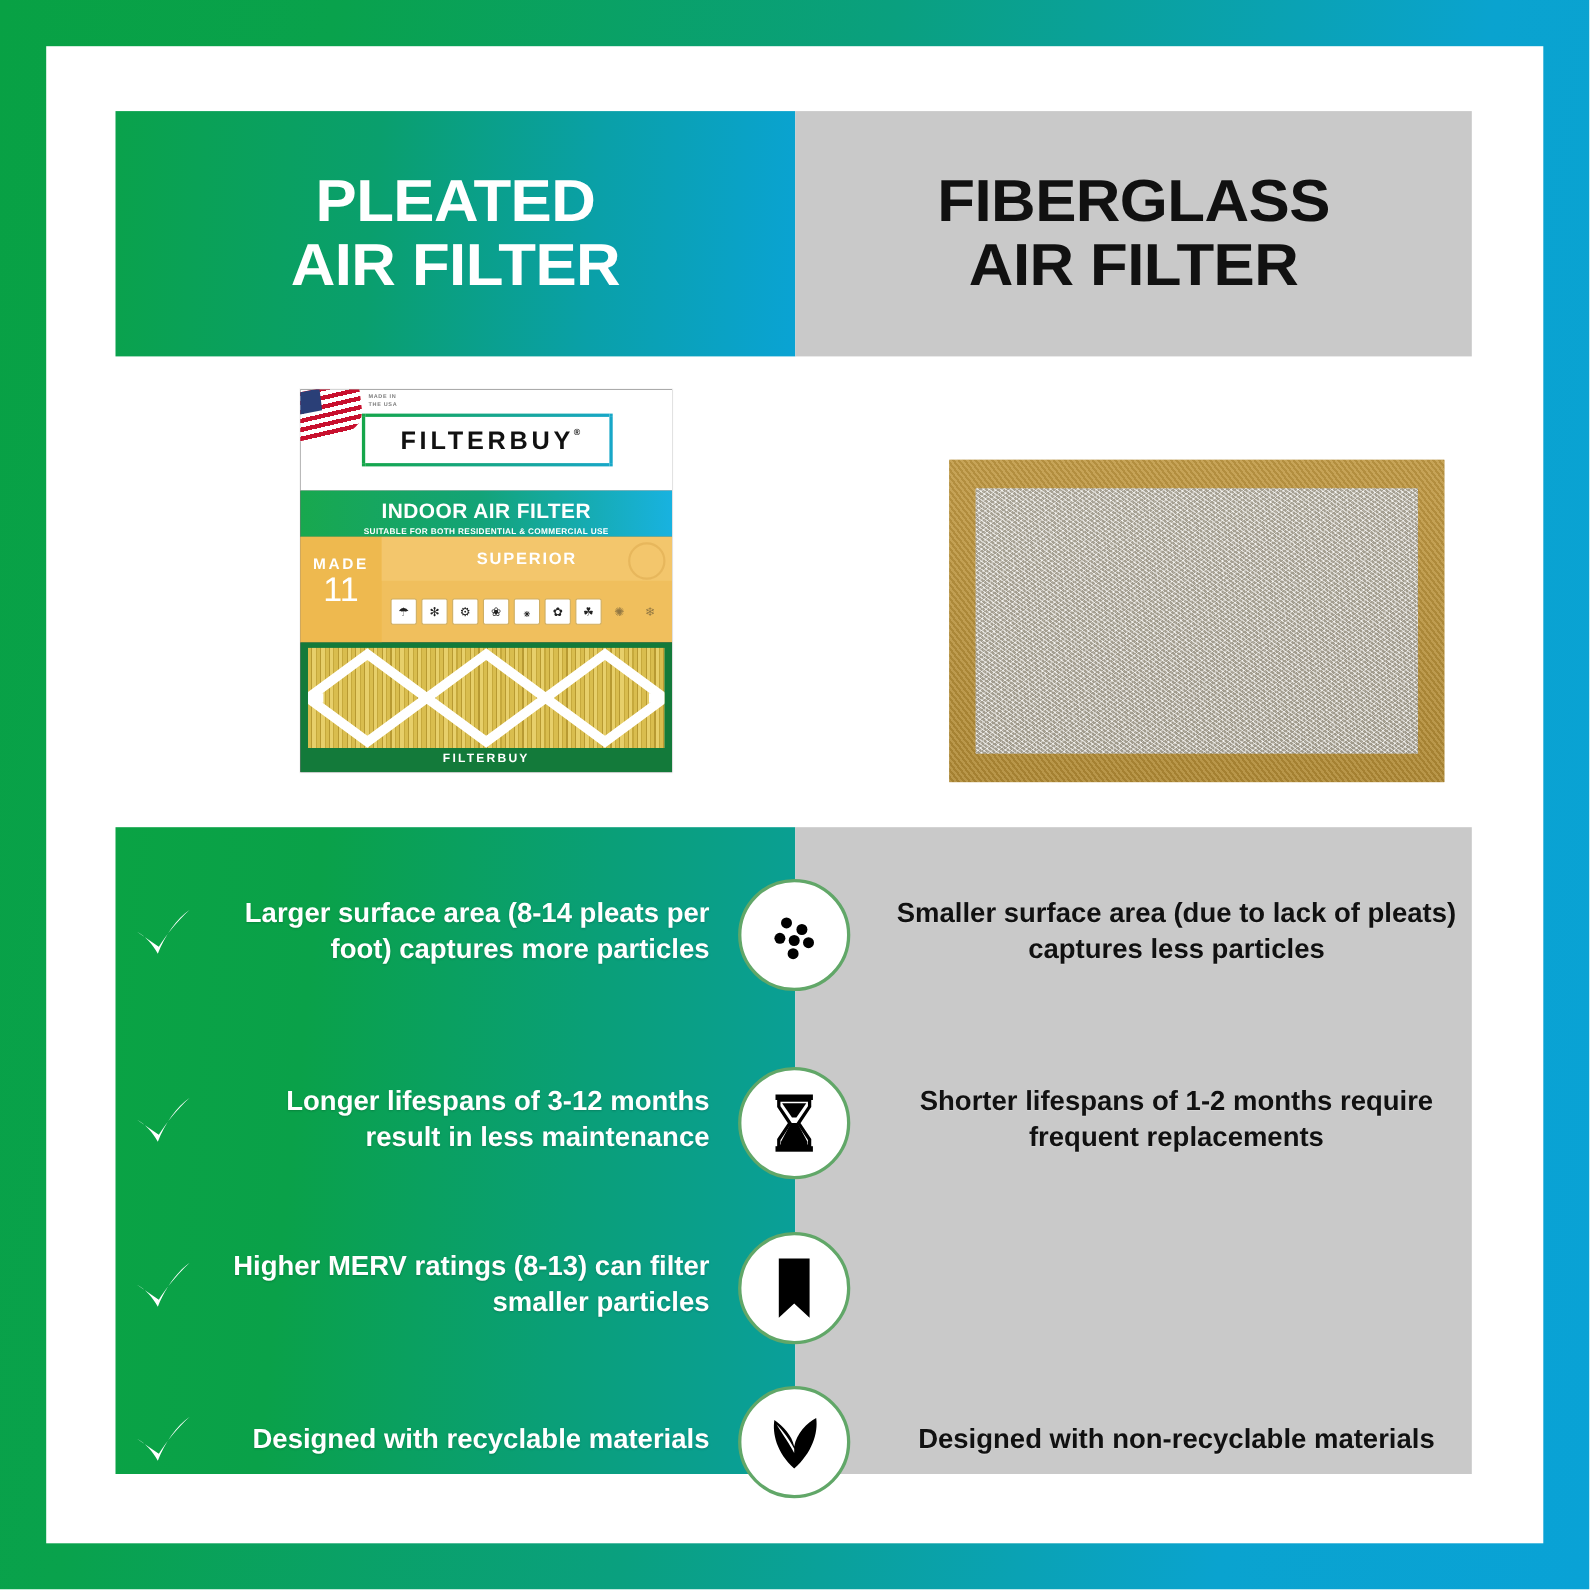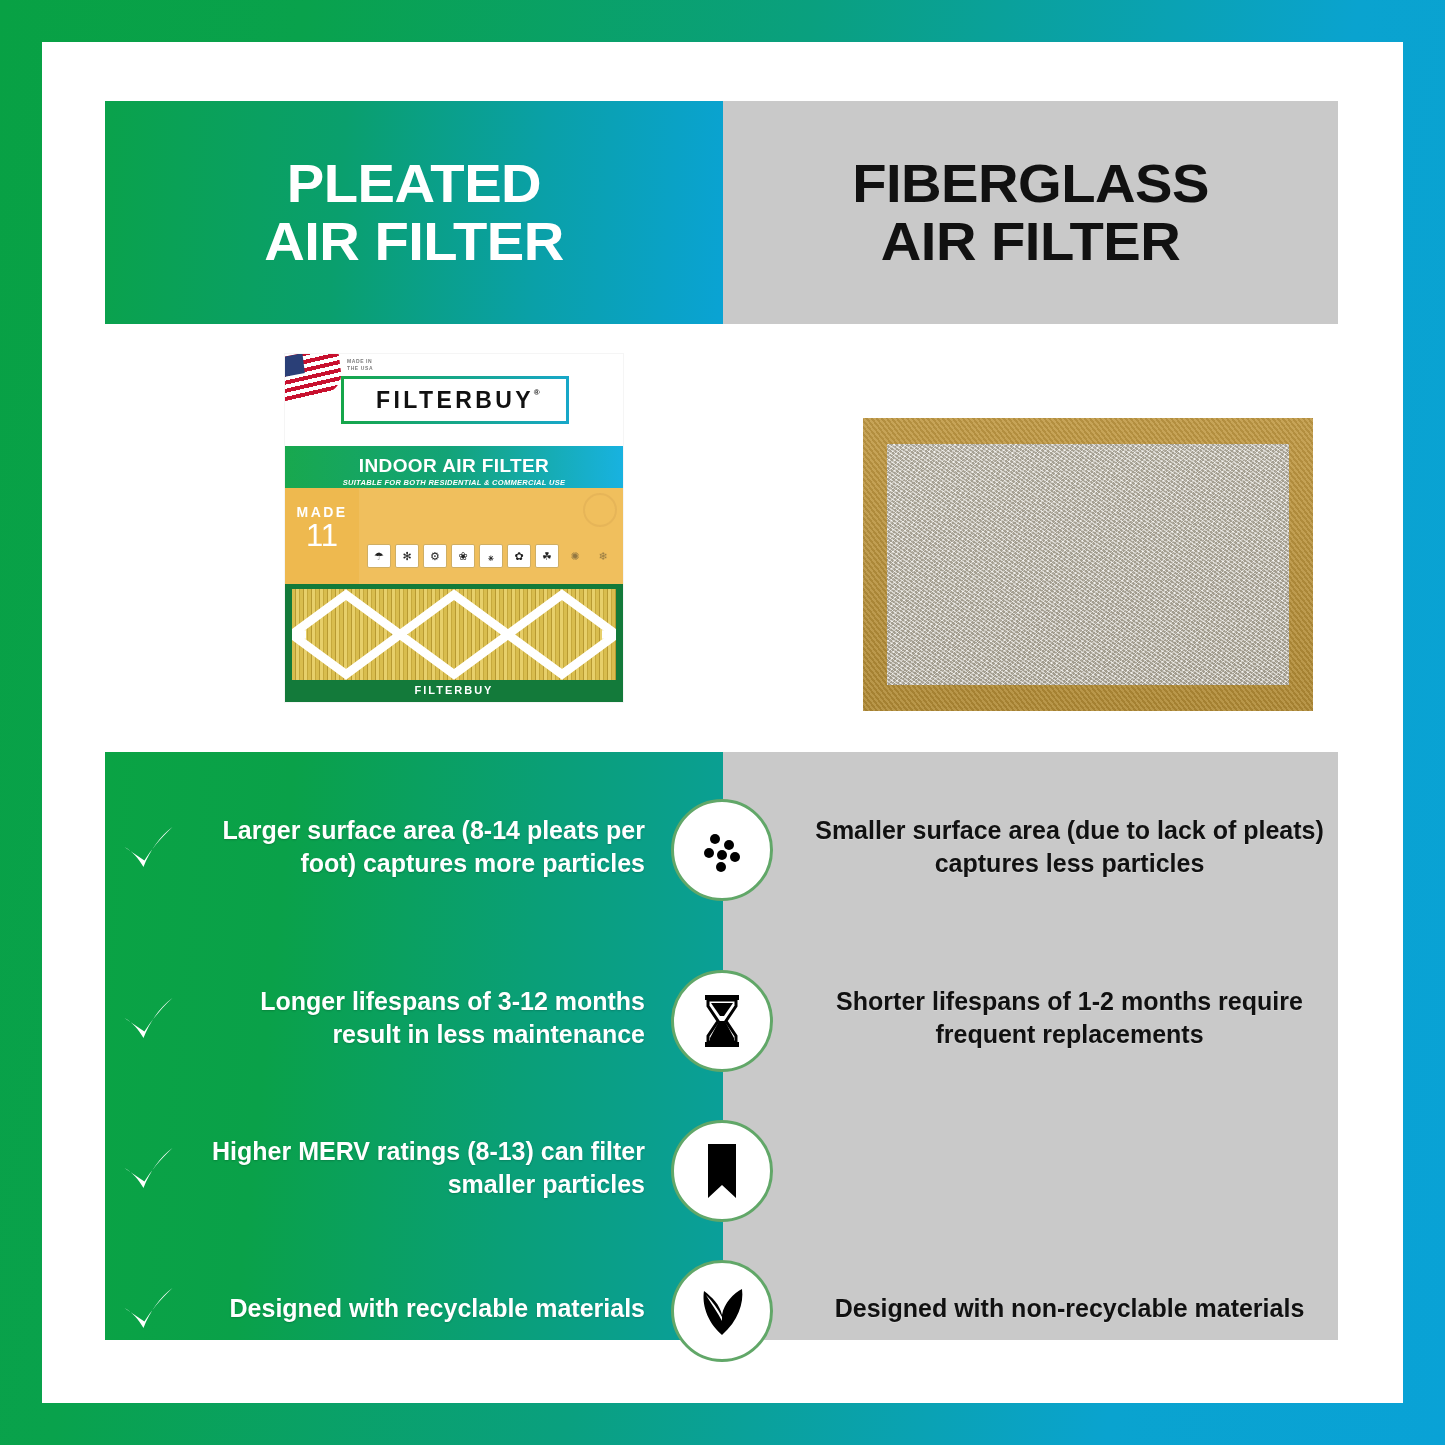--- a/index.html
+++ b/index.html
@@ -43,21 +43,21 @@
     transform:scaleX(1.04);
   }
   .hdr-left .hdr-text{color:#ffffff;}
   .hdr-right .hdr-text{color:#111111;}
 
   
   .images-row{position:absolute;left:63px;top:300px;width:1233px;height:400px;}
 
   
   .fb-box{
-    position:absolute;left:180px;top:12px;width:338px;height:348px;
+    position:absolute;left:168px;top:12px;width:338px;height:348px;
     background:#404040;
     box-shadow:0 0 0 1px rgba(0,0,0,0.04);
     overflow:hidden;
   }
   .fb-white{position:absolute;left:0;top:0;width:100%;height:92px;background:#ffffff;}
   .fb-flag{
     position:absolute;left:-6px;top:-2px;width:62px;height:44px;
     background:
       repeating-linear-gradient(178deg,#c8102e 0 4px,#ffffff 4px 8px);
     transform:rotate(-7deg) skewY(-4deg);
@@ -81,21 +81,21 @@
     font-weight:bold;font-size:23px;letter-spacing:3.4px;color:#111;
     position:relative;
   }
   .fb-logo span sup{font-size:8px;position:absolute;top:1px;right:-9px;}
   .fb-band{
     position:absolute;left:0;top:92px;width:100%;height:42px;
     background:linear-gradient(90deg,#18a84e 0%,#13a377 48%,#18b2e0 100%);
     text-align:center;color:#fff;padding-top:10px;box-sizing:border-box;
   }
   .fb-band .l1{font-size:19px;font-weight:bold;letter-spacing:.4px;line-height:1.1;}
-  .fb-band .l2{font-size:7.5px;font-weight:bold;letter-spacing:.3px;margin-top:1px;font-style:italic;}
+  .fb-band .l2{font-size:7.5px;font-weight:bold;letter-spacing:.3px;margin-top:1px;}
   .fb-gold{
     position:absolute;left:0;top:134px;width:100%;height:96px;
     background:#f0bf5d;
   }
   .fb-merv{
     position:absolute;left:0;top:0;width:74px;height:100%;
     background:#eeb94f;color:#fff;text-align:center;padding-top:16px;box-sizing:border-box;
   }
   .fb-merv .m1{font-size:14px;font-weight:bold;letter-spacing:2.4px;}
   .fb-merv .m2{font-size:31px;font-weight:normal;line-height:1;margin-top:0;}
@@ -232,20 +232,21 @@
         <div class="fb-band">
           <div class="l1">INDOOR AIR FILTER</div>
           <div class="l2">SUITABLE FOR BOTH RESIDENTIAL &amp; COMMERCIAL USE</div>
         </div>
 
         <div class="fb-gold">
           <div class="fb-merv">
             <div class="m1">MADE</div>
             <div class="m2">11</div>
           </div>
+          <div class="fb-sup">SUPERIOR</div>
           <div class="fb-ul"></div>
           <div class="fb-icons">
             <div class="fb-ic">☂</div>
             <div class="fb-ic">✻</div>
             <div class="fb-ic">⚙</div>
             <div class="fb-ic">❀</div>
             <div class="fb-ic">⁕</div>
             <div class="fb-ic">✿</div>
             <div class="fb-ic">☘</div>
             <div class="fb-ic ghost">✺</div>

